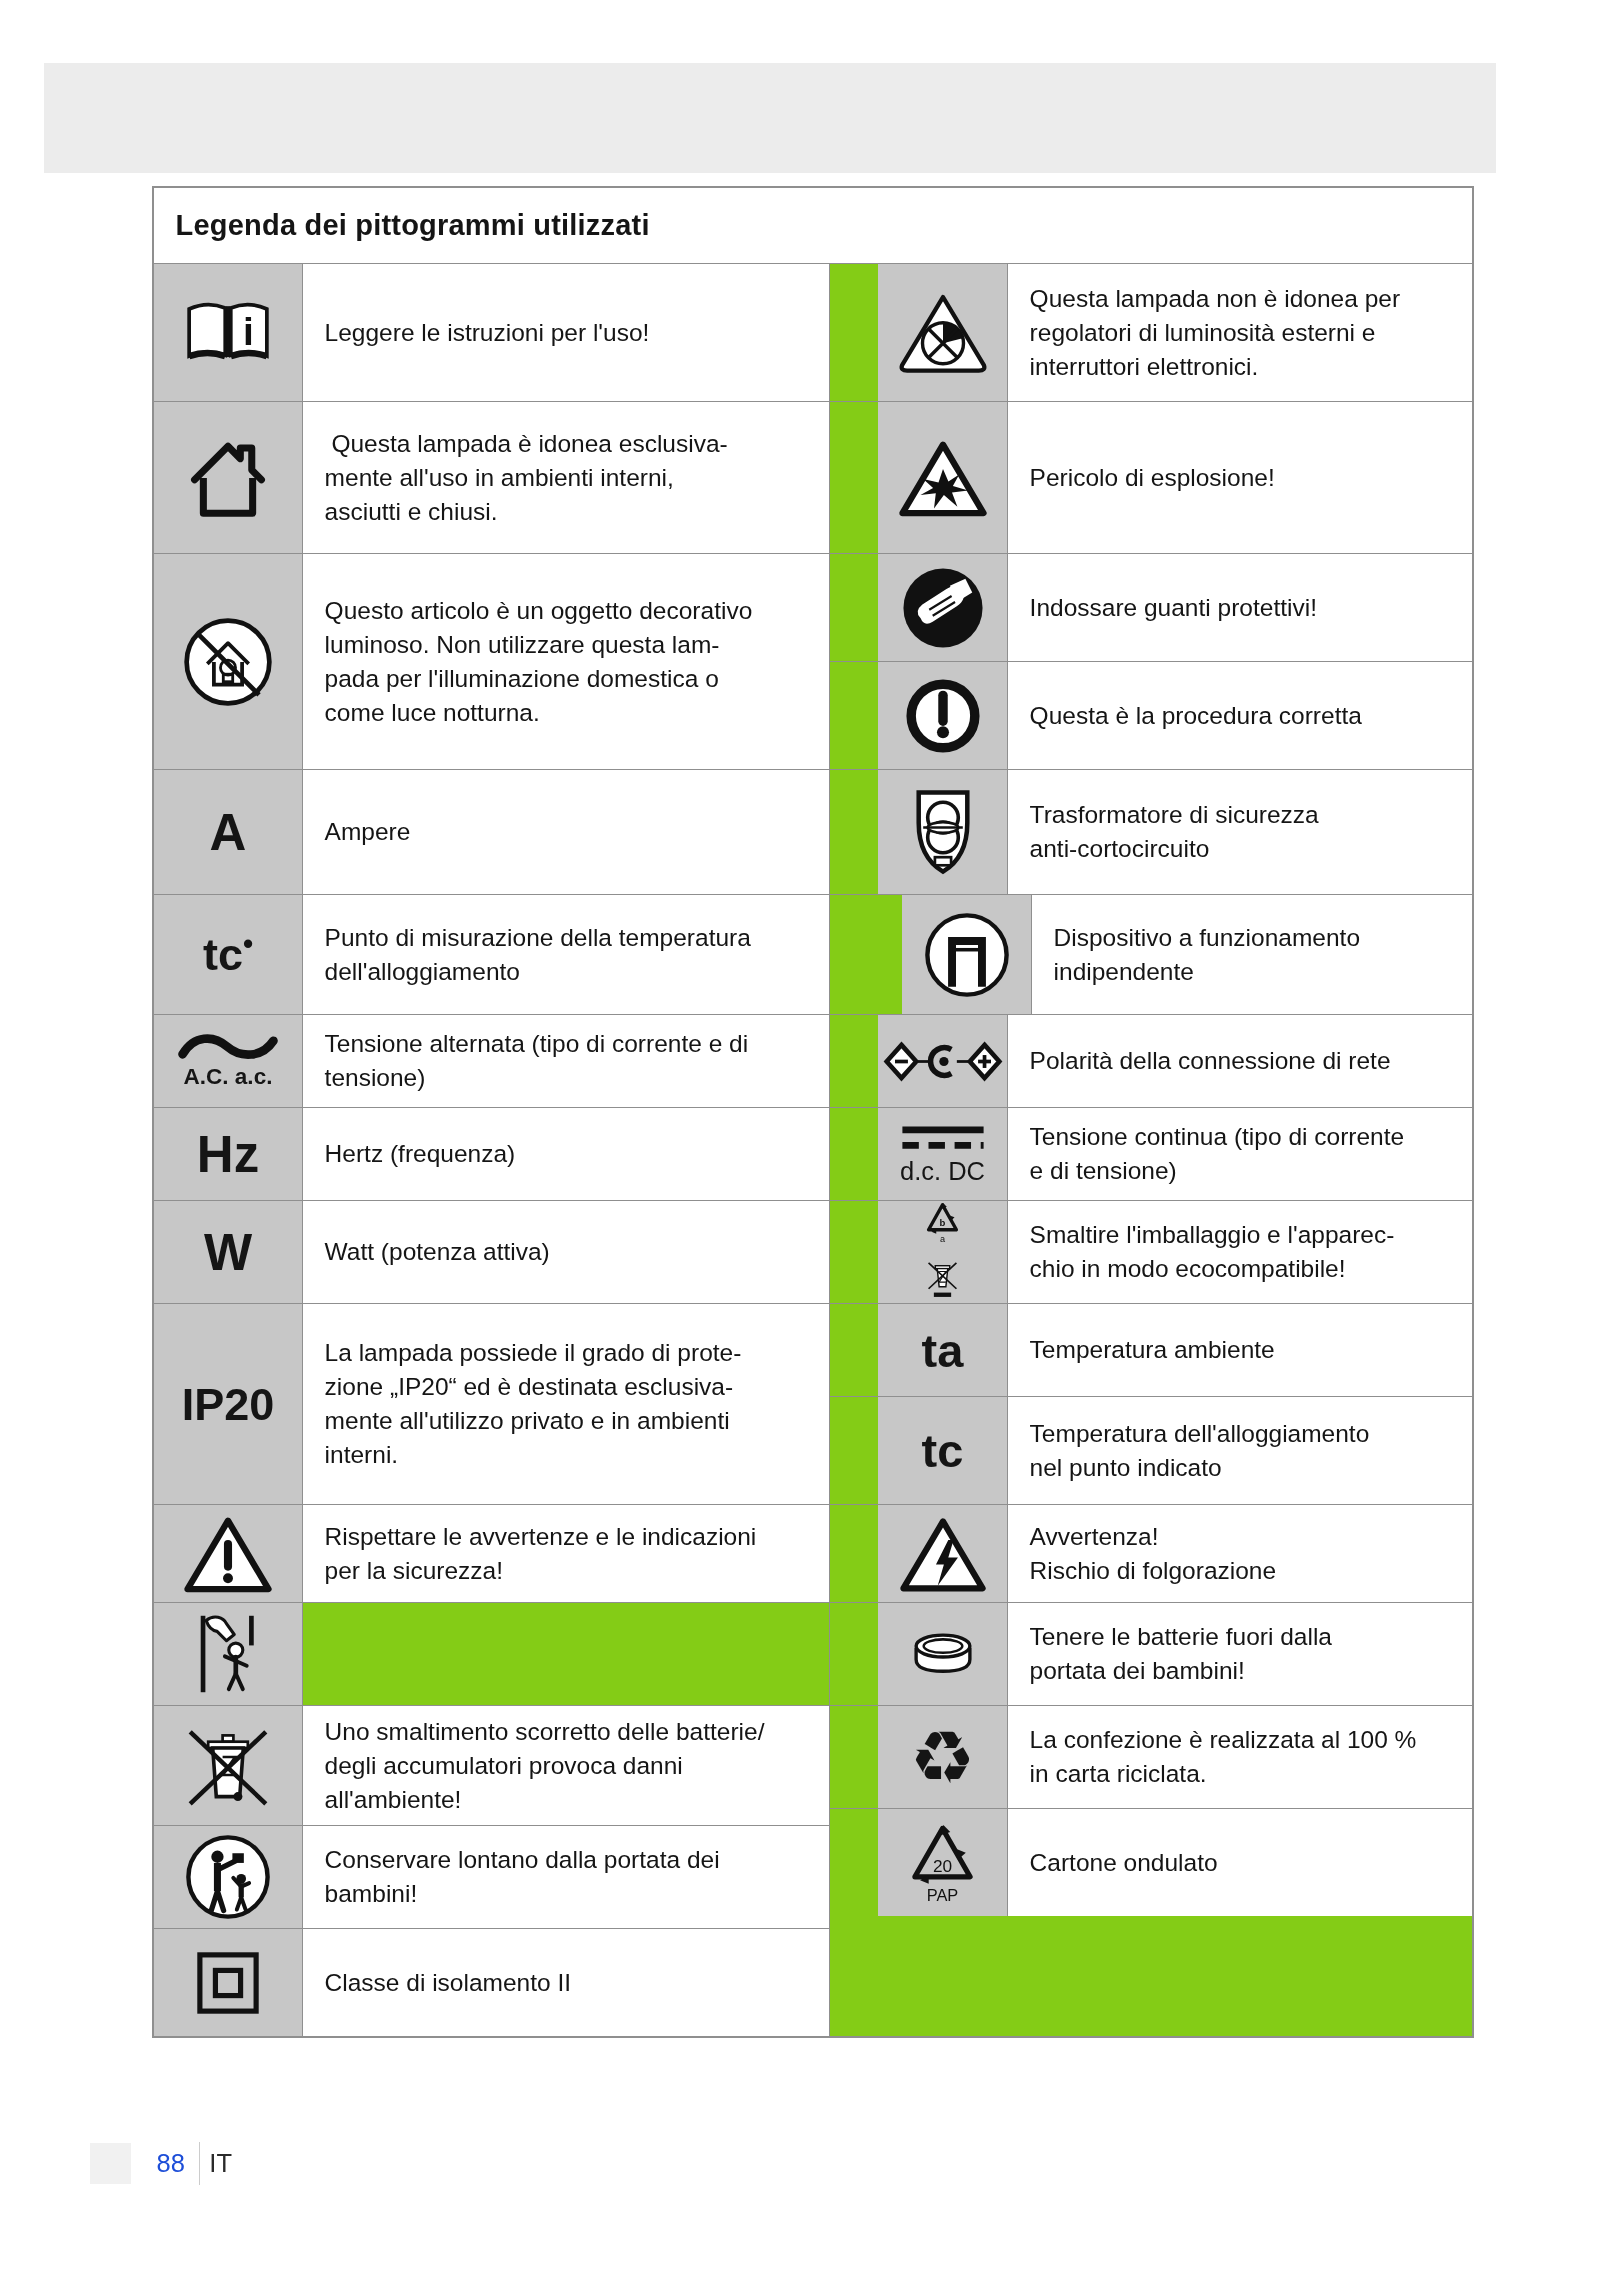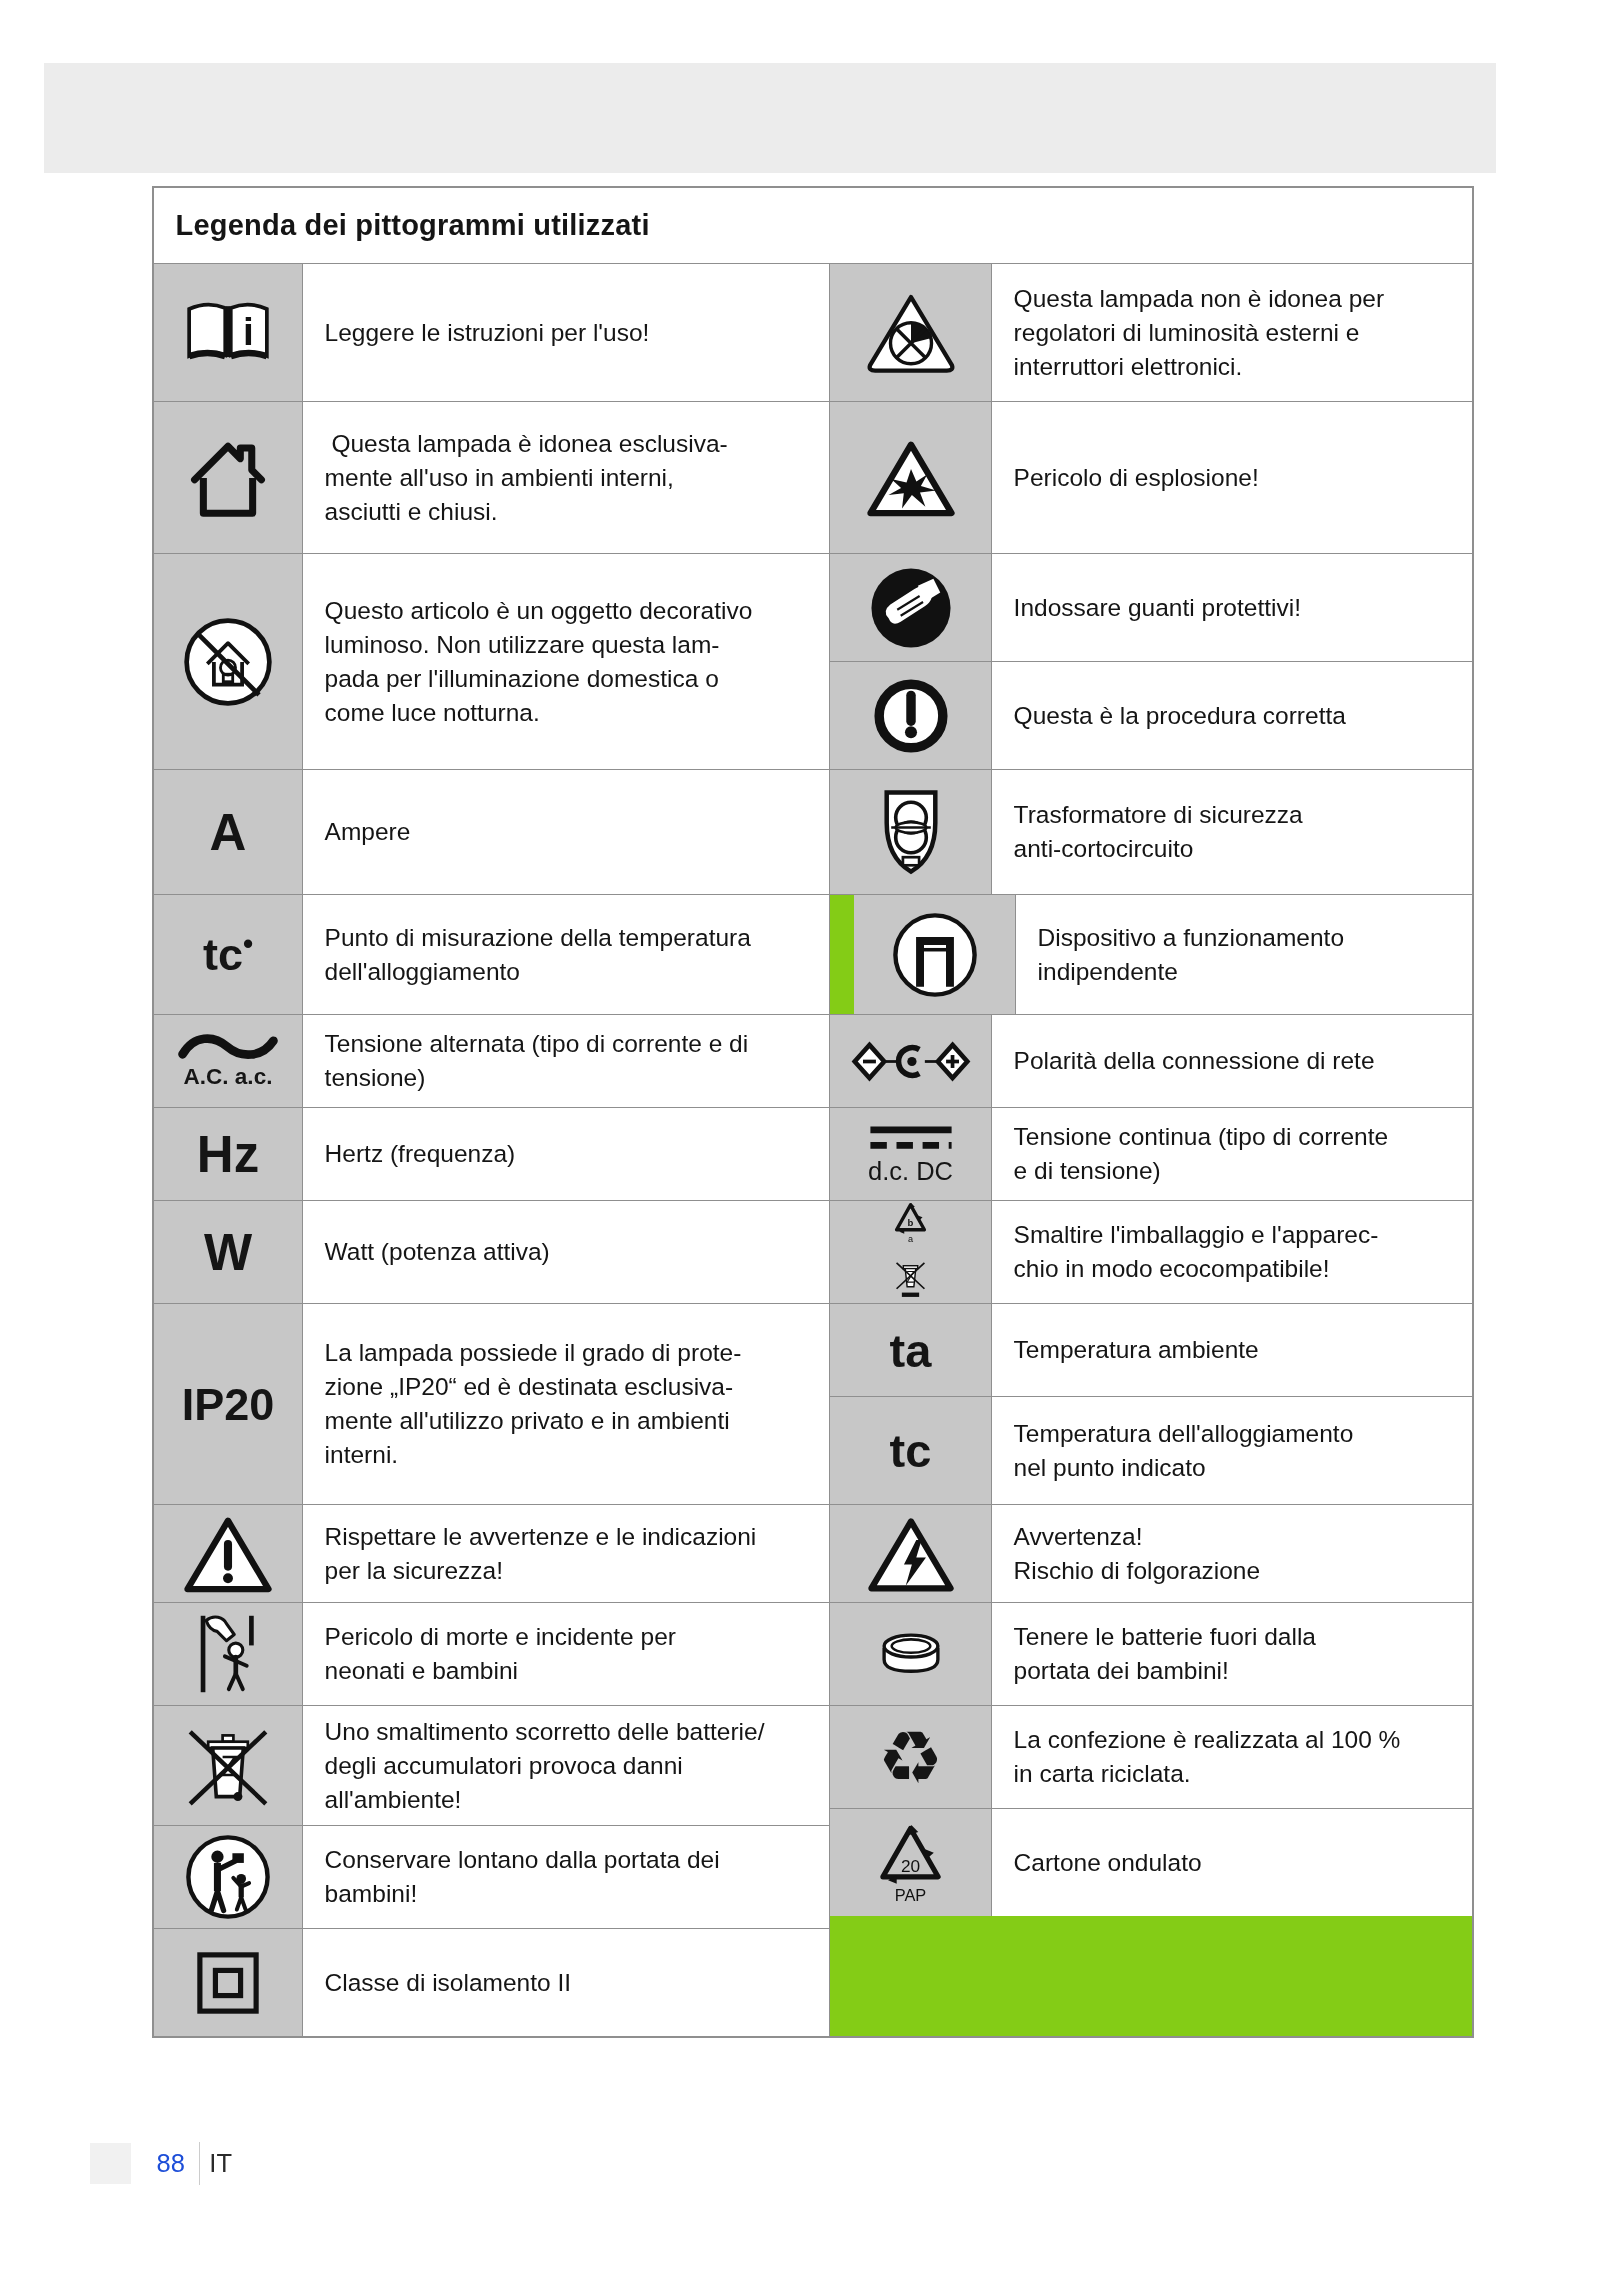--- a/index.html
+++ b/index.html
@@ -9,21 +9,21 @@
   .legend-header{height:76px;display:flex;align-items:center;padding-left:21.6px;border-bottom:1px solid #8f8f8f;box-sizing:border-box;background:#fff;}
   .legend-title{font-size:29px;font-weight:bold;letter-spacing:0.2px;}
   .legend-body{display:flex;}
   .half{display:flex;flex-direction:column;}
   .half-left{width:675px;}
   .half-right{width:643px;border-left:1px solid #8f8f8f;box-sizing:border-box;}
   .row{display:flex;box-sizing:border-box;border-top:1px solid #8f8f8f;}
   .row:first-child{border-top:none;}
   .cell-icon{background:#c7c7c7;border-right:1px solid #8f8f8f;box-sizing:border-box;display:flex;flex-direction:column;align-items:center;justify-content:center;flex:none;overflow:hidden;}
   .half-left .cell-icon{width:149px;}
-  .half-right .cell-icon{width:162px;}
+  .half-right .cell-icon{width:130px;margin-left:48px;}
   .cell-text{flex:1;display:flex;align-items:center;padding:3.9px 7.8px 3.9px 21.6px;font-size:24.5px;line-height:34px;white-space:pre;overflow:hidden;background:#fff;}
   .sym{font-weight:bold;line-height:1;}
   .sym-big{font-size:51px;}
   .sym-ip{font-size:45px;}
   .sym-ta{font-size:47px;}
   .sym-selv{font-size:43px;}
   .sym-tc{font-size:45px;display:flex;align-items:flex-start;}
   .sym-tc .dot{font-size:29px;line-height:1;margin-top:-2px;}
   .caption{font-weight:bold;font-size:22.5px;margin-top:3.9px;line-height:1;}
   .caption-light{font-weight:normal;font-size:25.5px;margin-top:5.9px;line-height:1;}
@@ -161,22 +161,20 @@
           <svg width="78" height="90" viewBox="0 0 100 110">
             <path d="M18 6 V104" stroke="#111" stroke-width="6" fill="none"></path>
             <path d="M80 6 V44" stroke="#111" stroke-width="6" fill="none"></path>
             <path d="M22 12 C32 4 44 8 48 16 L58 30 L48 38 L36 26 Q26 24 22 12 Z" fill="#fff" stroke="#111" stroke-width="4" stroke-linejoin="round"></path>
             <circle cx="60" cy="50" r="9" fill="#fff" stroke="#111" stroke-width="4"></circle>
             <path d="M60 59 V80" stroke="#111" stroke-width="6" stroke-linecap="round"></path>
             <path d="M60 64 L46 58 M60 64 L74 70" stroke="#111" stroke-width="5" stroke-linecap="round"></path>
             <path d="M60 80 L51 100 M60 80 L69 100" stroke="#111" stroke-width="5" stroke-linecap="round"></path>
           </svg>
         </div>
-        <div class="cell-text">Pericolo di morte e incidente per
-neonati e bambini</div>
       </div>
 
       <div class="row" style="height:120px;">
         <div class="cell-icon">
           <svg width="90" height="90" viewBox="0 0 100 100">
             <rect x="44" y="16" width="12" height="7" fill="#fff" stroke="#111" stroke-width="3"></rect>
             <rect x="28" y="23" width="44" height="7" fill="#fff" stroke="#111" stroke-width="3"></rect>
             <path d="M33 30 L37 84 H63 L67 30 Z" fill="#fff" stroke="#111" stroke-width="4"></path>
             <path d="M44 40 H58 L44 60 H58" fill="none" stroke="#111" stroke-width="3"></path>
             <circle cx="61" cy="84" r="5" fill="#111"></circle>

